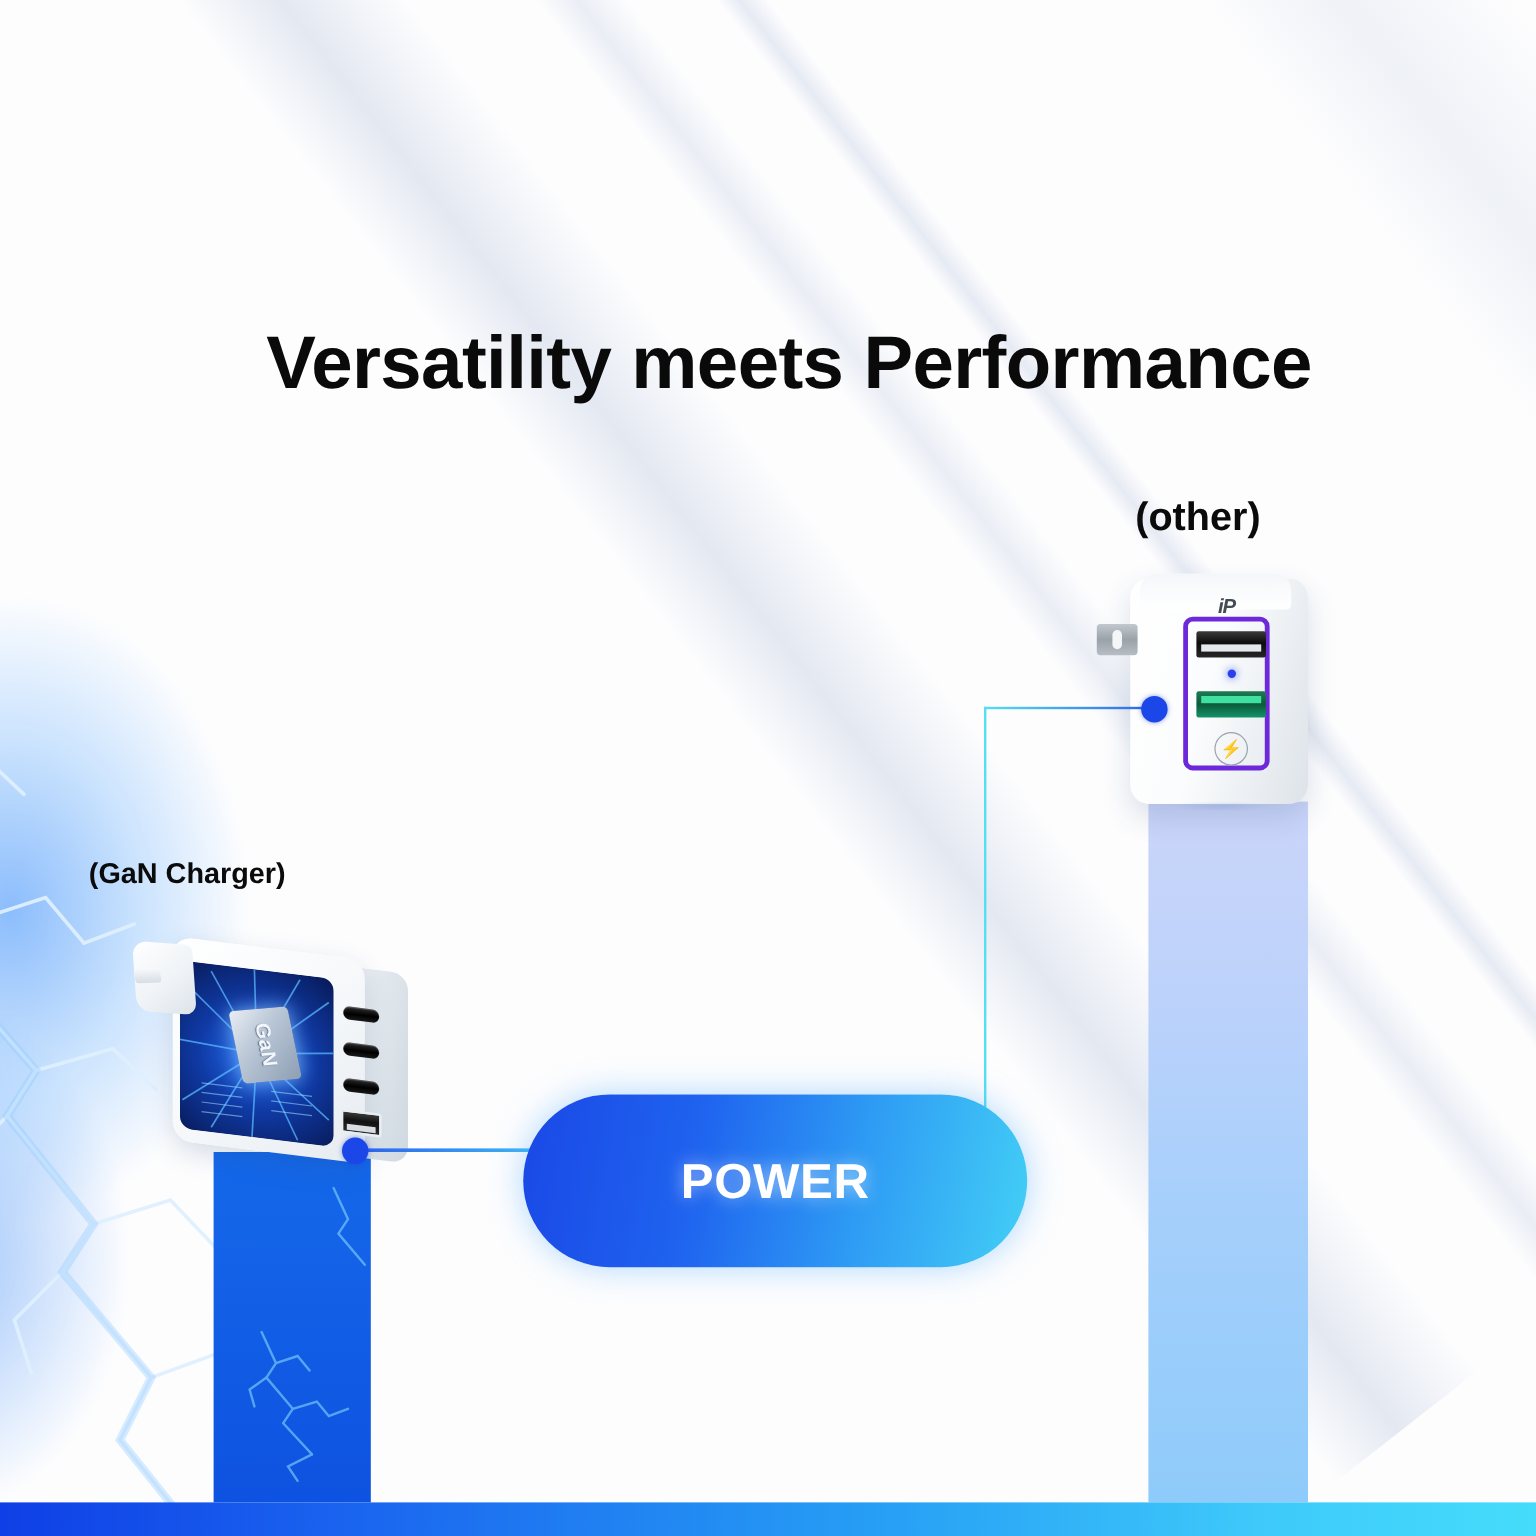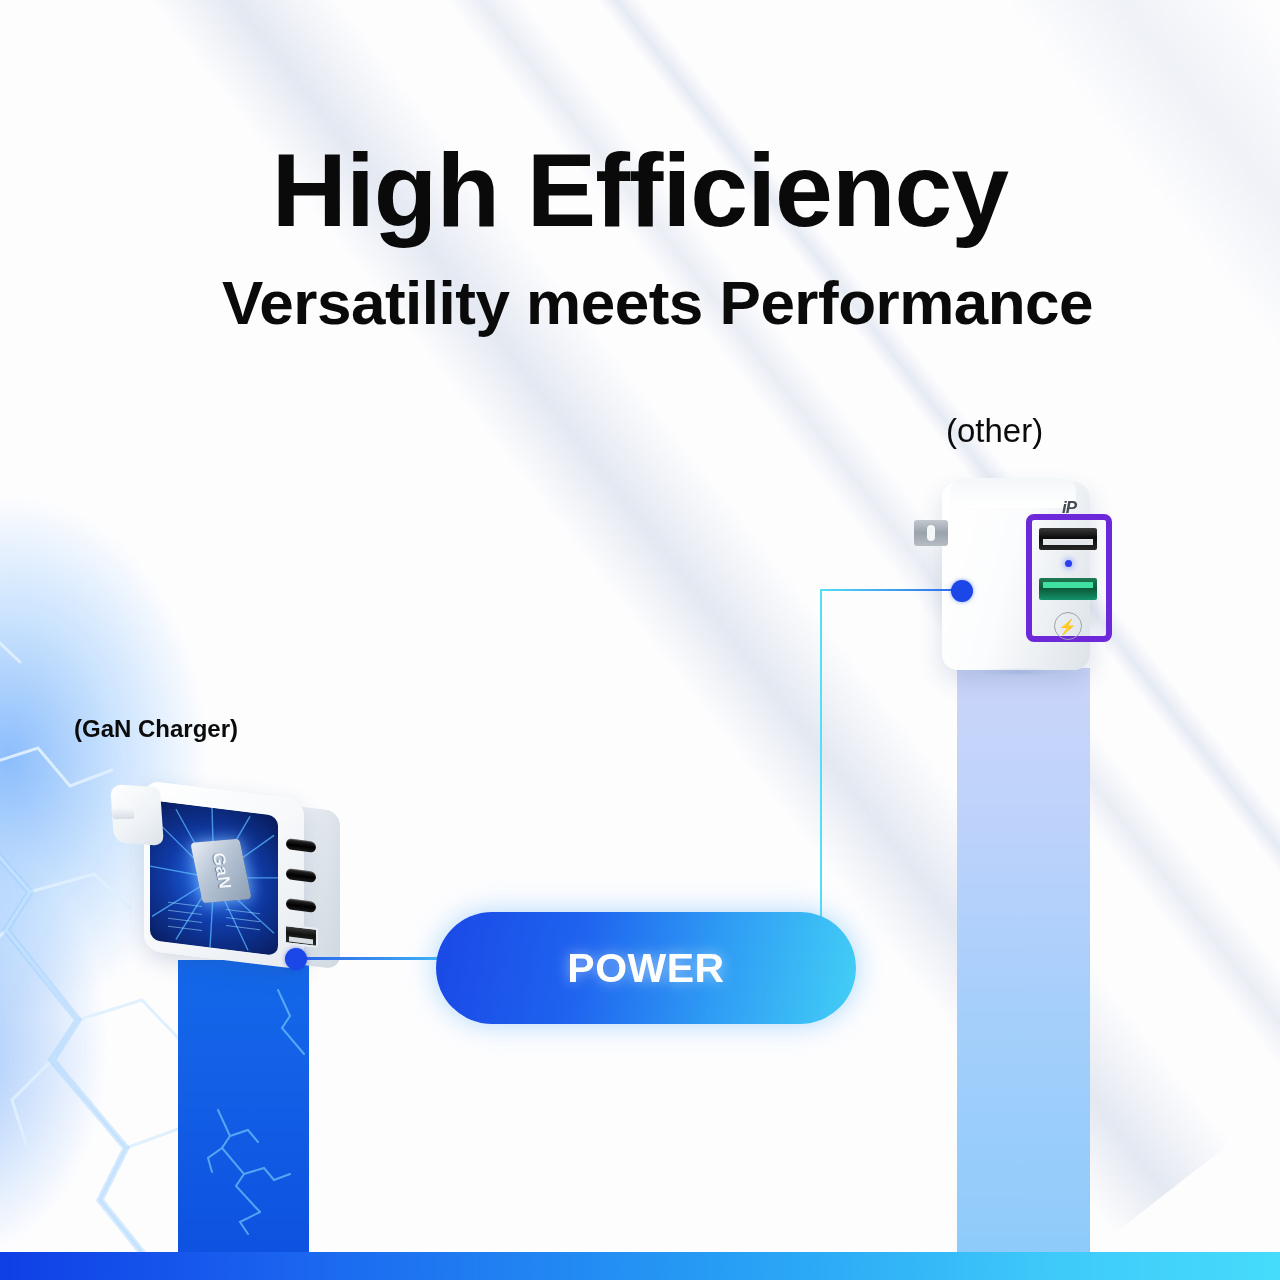--- a/index.html
+++ b/index.html
@@ -43,21 +43,21 @@
   }
   .subhead {
     position:absolute; left:0; right:0; top:272px;
     text-align:center; font-size:62px; line-height:1; font-weight:700;
     letter-spacing:-.5px; color:#0a0a0a; white-space:nowrap;margin-left:35px;
   }
 
   
   .label-other {
     position:absolute; left:946px; top:412px;
-    font-size:33px; font-weight:400; color:#0b0b0b; white-space:nowrap;
+    font-size:33px; font-weight:700; color:#0b0b0b; white-space:nowrap;
   }
   .label-gan {
     position:absolute; left:74px; top:715px;
     font-size:24px; font-weight:700; color:#0b0b0b; white-space:nowrap;
   }
 
   
   .bar-gan {
     position:absolute; left:178px; top:960px; width:131px; height:292px;
     background:linear-gradient(180deg,#1468ea 0%,#1360e6 40%,#0d52e0 100%);
@@ -67,21 +67,21 @@
     position:absolute; left:957px; top:668px; width:133px; height:584px;
     background:linear-gradient(180deg,#cbd5f9 0%,#bcd2fb 28%,#a6cffb 58%,#8ecbfa 100%);
   }
   .baseline {
     position:absolute; left:0; top:1252px; width:1280px; height:28px;
     background:linear-gradient(90deg,#0f3fe6 0%,#1a63ef 22%,#27a0f5 58%,#3ec9fa 82%,#45dcfb 100%);
   }
 
   
   .pill {
-    position:absolute; left:436px; top:912px; width:420px; height:112px;
+    position:absolute; left:436px; top:912px; width:420px; height:144px;
     border-radius:72px;
     background:linear-gradient(100deg,#1a48e6 0%,#1f63ef 34%,#2e9bf4 66%,#43cff6 100%);
     box-shadow:0 0 28px rgba(80,170,250,.45);
     display:flex; align-items:center; justify-content:center;
   }
   .pill-text {
     color:#ffffff; font-size:41px; font-weight:700; line-height:1.08;
     text-align:center; letter-spacing:.5px;
     text-shadow:0 0 14px rgba(255,255,255,.55);
   }
@@ -184,22 +184,22 @@
   .oc-prong {
     position:absolute; left:16px; top:42px; width:34px; height:26px;
     background:linear-gradient(180deg,#c2c8ce 0%,#9aa2aa 50%,#b6bdc4 100%);
     border-radius:3px;
   }
   .oc-prong::after {
     content:""; position:absolute; left:13px; top:5px; width:8px; height:16px;
     background:#f4f6f8; border-radius:4px;
   }
   .oc-panel {
-    position:absolute; left:88px; top:36px; width:86px; height:128px;
-    border:6px solid #6d28d9; border-radius:8px;margin-left:40px;
+    position:absolute; left:88px; top:36px; width:72px; height:128px;
+    border:4px solid #6d28d9; border-radius:8px;
   }
   .oc-logo {
     position:absolute; left:0; right:0; top:-22px; text-align:center;
     font-size:17px; font-weight:700; font-style:italic; color:#444b54;
     letter-spacing:-1px;
   }
   .oc-port-black {
     position:absolute; left:7px; top:8px; width:58px; height:22px;
     background:linear-gradient(180deg,#3b3b3b 0%,#0c0c0c 45%,#262626 100%);
     border-radius:2px;
@@ -259,21 +259,20 @@
         <path d="M28 186 L0 212"></path>
         <path d="M126 430 L86 470 L100 510"></path>
         <path d="M172 560 L132 600 L146 644"></path>
       </g>
       <g fill="none" stroke="#8fc9ff" stroke-width="7" stroke-linecap="round" opacity=".35">
         <path d="M10 70 L52 150 L28 186 L96 268 L70 300 L150 392 L126 430 L198 520 L172 560 L246 648 L220 700 L268 760"></path>
       </g>
     </svg>
   </div>
 
-  <div class="headline">High Efficiency</div>
   <div class="subhead">Versatility meets Performance</div>
 
   <div class="label-other">(other)</div>
   <div class="label-gan">(GaN Charger)</div>
 
   <div class="bar-gan">
     <svg class="bar-gan-sparks" width="131" height="292" viewBox="0 0 131 292">
       <g fill="none" stroke="#7fd0ff" stroke-width="2" stroke-linecap="round" opacity=".75">
         <path d="M40 150 L52 176 L44 188 L66 214 L58 226 L82 252"></path>
         <path d="M52 176 L70 170 L80 182"></path>

